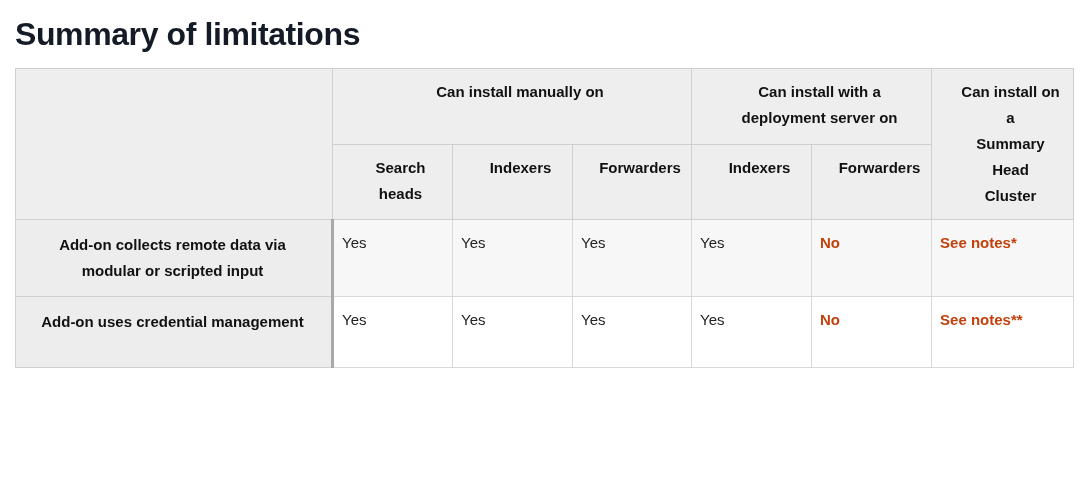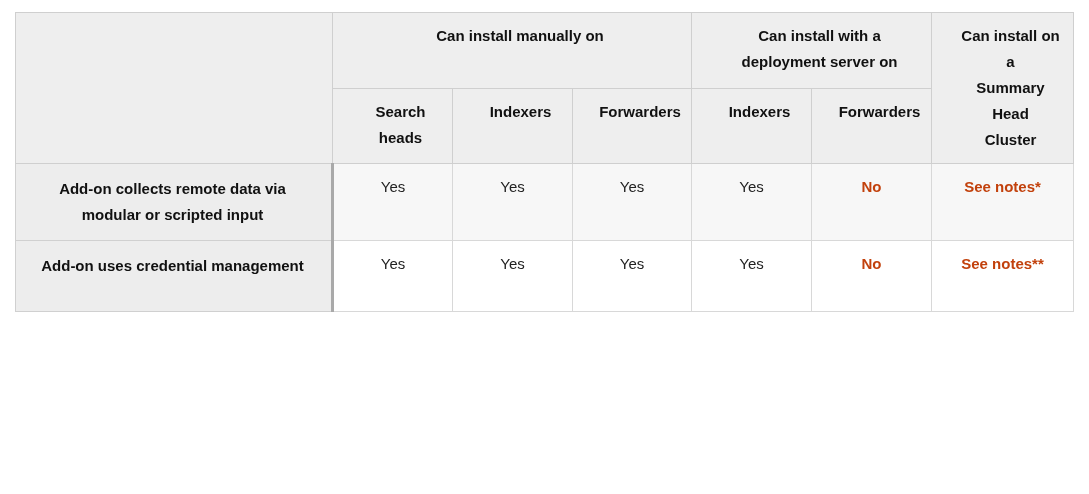--- a/index.html
+++ b/index.html
@@ -76,21 +76,21 @@
     border-color: #d0d0d0;
     border-right-color: #a9a9a9;
   }
   table.limits tbody tr.row-shaded td {
     background: #f7f7f7;
   }
   table.limits tbody tr.row-plain td {
     background: #ffffff;
   }
   table.limits tbody td {
-    text-align: center;
+    text-align: left;
     font-size: 15px;
     line-height: 26px;
     color: #222222;
     font-weight: 400;
   }
   table.limits tbody td.emph {
     font-weight: 700;
     color: #c2410c;
   }
   .row-1 th.row-label, .row-1 td { height: 52px; }
@@ -111,20 +111,21 @@
   .col-fwd { width: 119px; }
   .col-dsidx { width: 120px; }
   .col-dsfwd { width: 120px; }
   .col-shc { width: 142px; }
 </style>
 </head>
 <body>
 
 <div class="page">
 
+  <h1 class="page-title">Summary of limitations</h1>
 
   <table class="limits">
     <colgroup>
       <col class="col-label">
       <col class="col-sh">
       <col class="col-idx">
       <col class="col-fwd">
       <col class="col-dsidx">
       <col class="col-dsfwd">
       <col class="col-shc">

